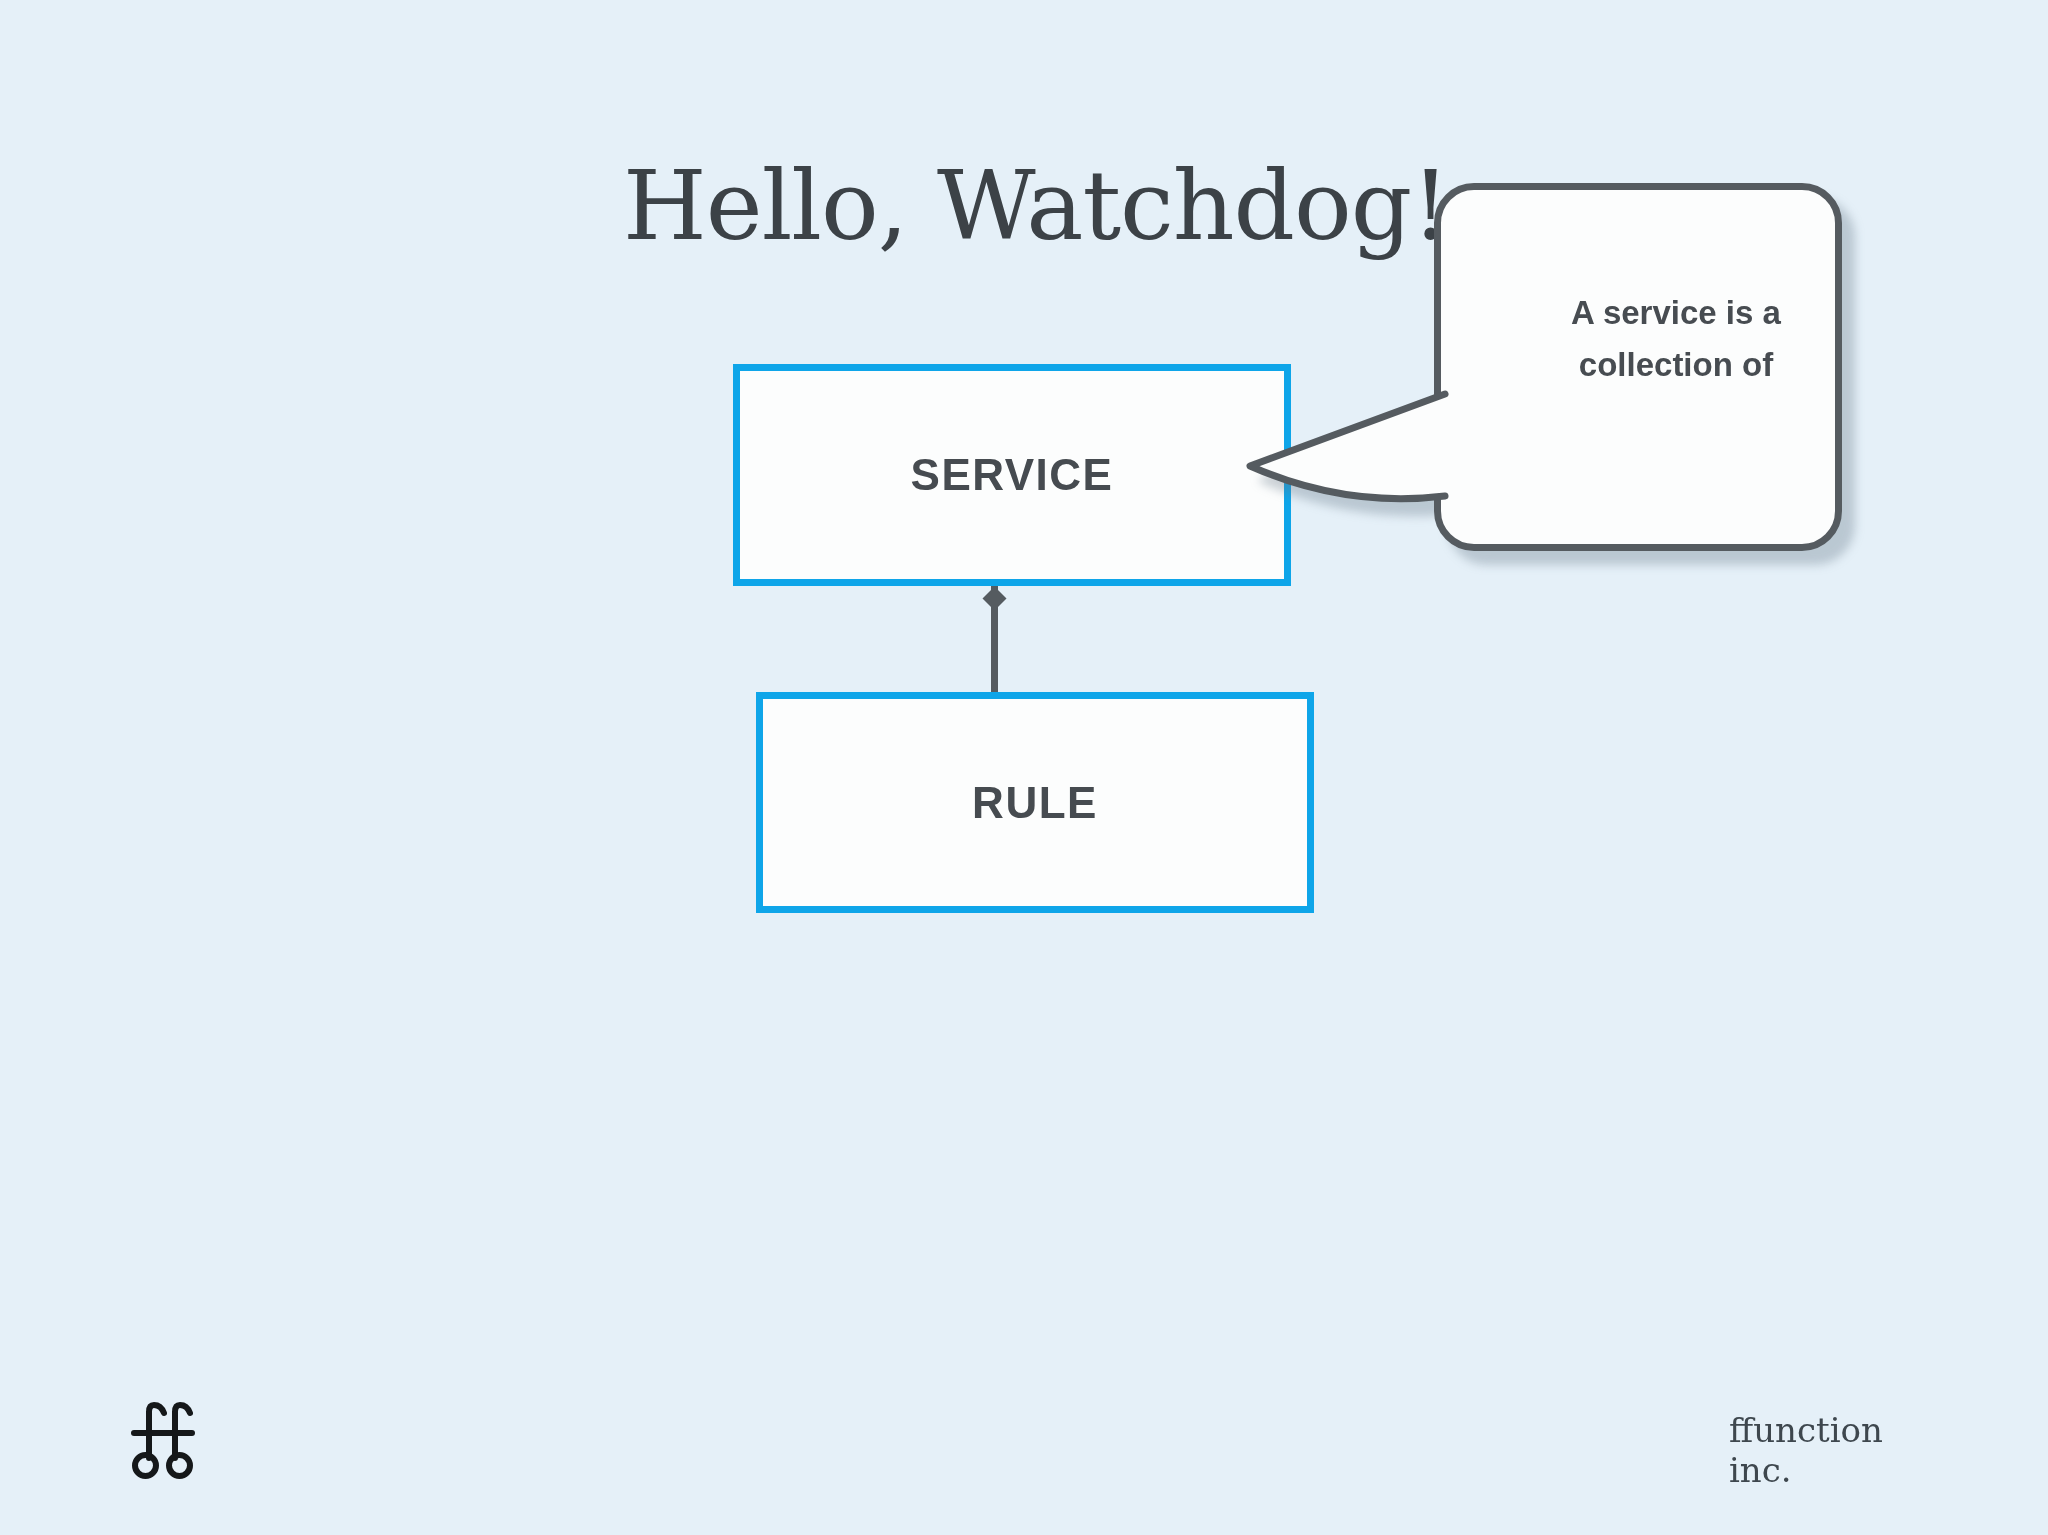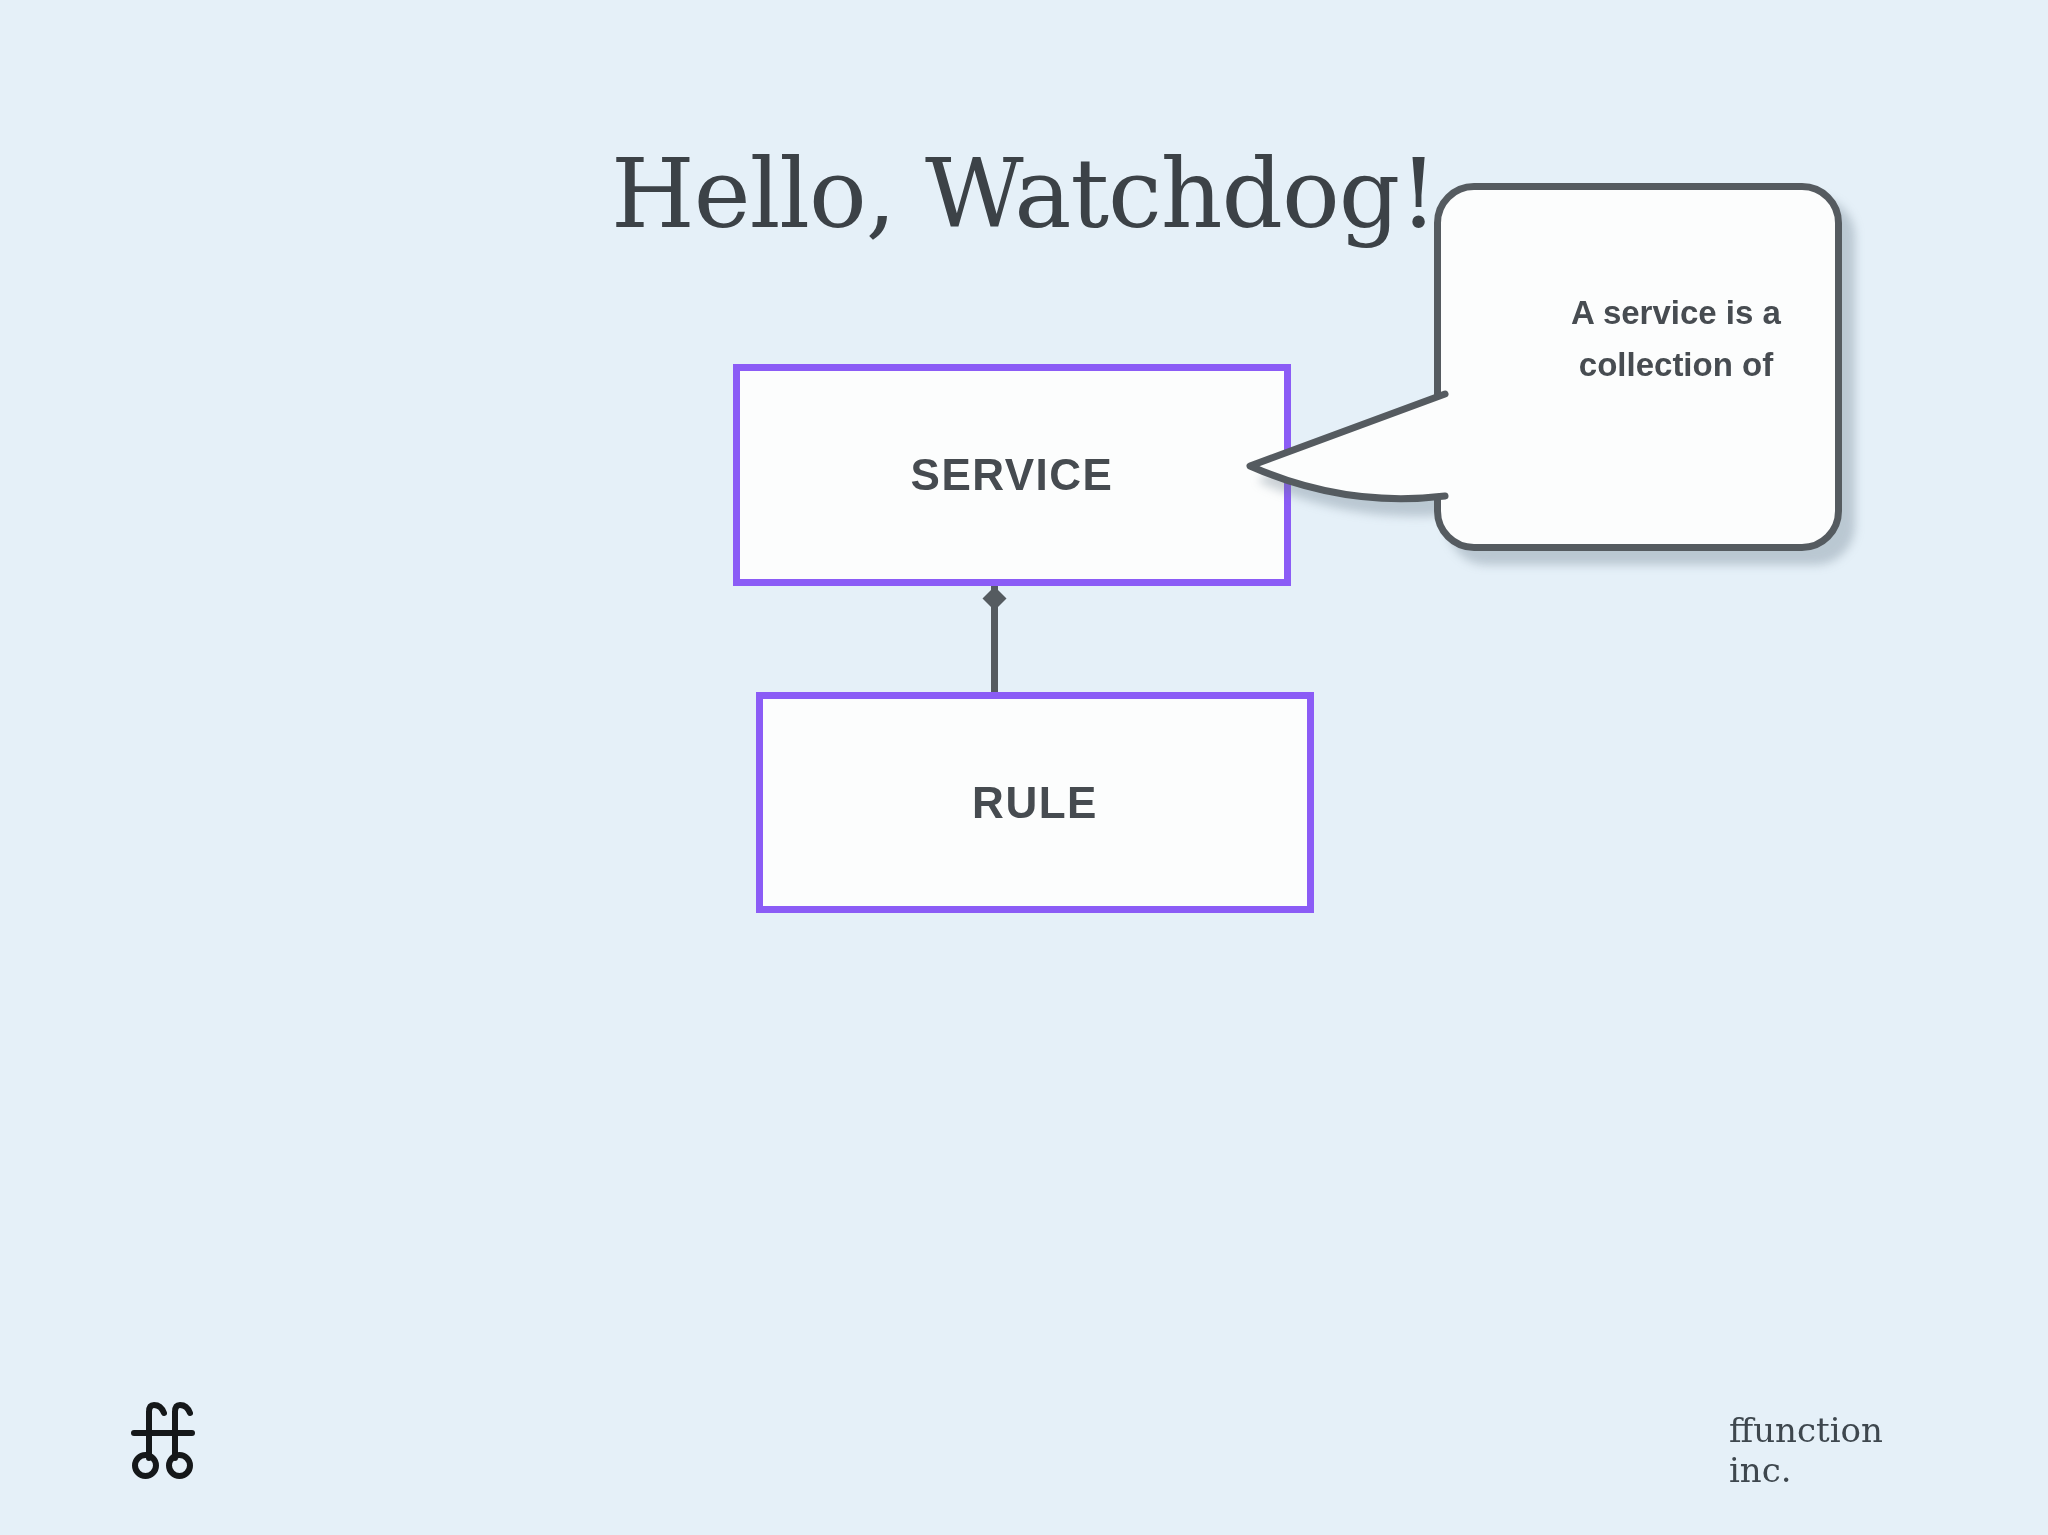--- a/index.html
+++ b/index.html
@@ -15,35 +15,35 @@
     overflow: hidden;
     font-family: "Liberation Sans", "DejaVu Sans", sans-serif;
   }
 
   
   .title {
     position: absolute;
     top: 138px;
     left: 50%;
     transform: translateX(-50%);
-    margin: 0;
+    margin: 12px;
     font-family: "DejaVu Serif", "Liberation Serif", serif;
     font-weight: 500;
     font-size: 96px;
     letter-spacing: -1px;
     color: #3c4247;
     white-space: nowrap;
   }
 
   
   .node {
     position: absolute;
     box-sizing: border-box;
     background: #fcfdfd;
-    border: 7px solid #8b5cf6;
+    border: 7px solid #0ea5e9;
     display: flex;
     align-items: center;
     justify-content: center;
   }
   .node-service { left: 733px; top: 364px; width: 558px; height: 222px; }
   .node-rule    { left: 733px; top: 692px; width: 558px; height: 221px; margin-left: 23px; }
   .node-label {
     font-size: 44px;
     font-weight: 600;
     letter-spacing: 1.5px;

